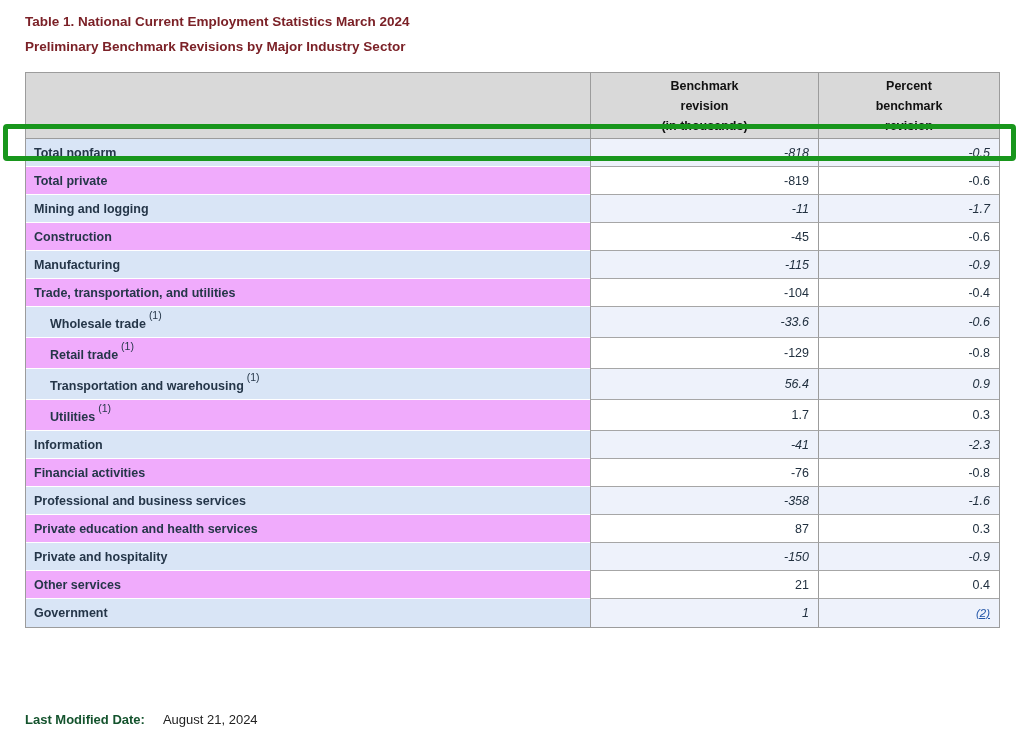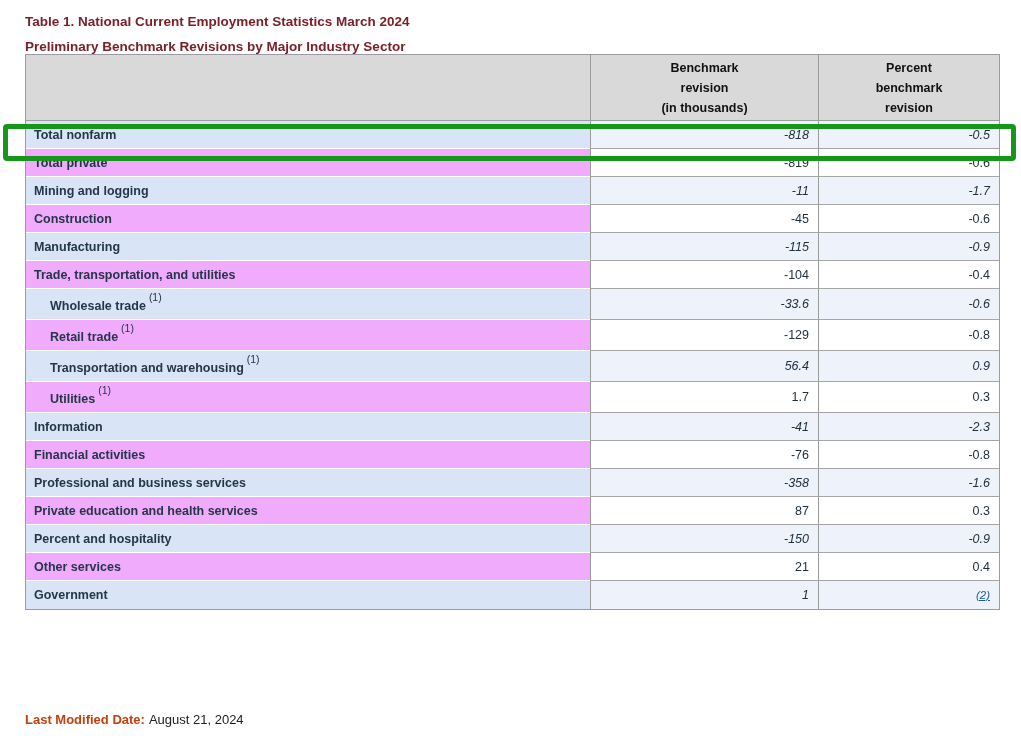--- a/index.html
+++ b/index.html
@@ -7,21 +7,21 @@
   body { font-family: "Liberation Sans", "DejaVu Sans", sans-serif; position: relative; }
 
   .page { position: absolute; inset: 0; }
 
   .title {
     position: absolute; left: 25px; top: 9px;
     color: #7b2127; font-weight: bold; font-size: 13.5px; line-height: 25px;
   }
 
   .tbl-wrap {
-    position: absolute; left: 25px; top: 54px; width: 975px;
+    position: absolute; left: 25px; top: 72px; width: 975px;
     border: 1px solid #9c9c9c; background: #fff;
   }
 
   table { border-collapse: separate; border-spacing: 0; table-layout: fixed; width: 100%; }
 
   col.c-label { width: 564px; }
   col.c-bench { width: 228px; }
   col.c-pct   { width: 181px; }
 
   thead th {
@@ -63,21 +63,21 @@
 
   .footnotes {
     border-top: 1px solid #9c9c9c; background: #ffffff;
     padding: 7px 10px 9px 10px; font-size: 12px; color: #333333; line-height: 21px;
   }
   .footnotes sup.fn { margin-left: 0; margin-right: 3px; top: -4px; }
 
   .lastmod {
     position: absolute; left: 25px; top: 712px; font-size: 13px; color: #222222;
   }
-  .lastmod .lbl { font-weight: bold; color: #c2410c; margin-right: 4px; }
+  .lastmod .lbl { font-weight: bold; color: #14532d; margin-right: 18px; }
 
   .highlight-box {
     position: absolute; left: 3px; top: 124px; width: 1013px; height: 37px;
     border: 5px solid #18961c; border-radius: 4px; pointer-events: none;
   }
 </style>
 </head>
 <body>
 
 <div class="page">
@@ -170,21 +170,21 @@
             <th class="rowlabel"><span>Professional and business services</span></th>
             <td>-358</td>
             <td>-1.6</td>
           </tr>
           <tr class="row-gray">
             <th class="rowlabel"><span>Private education and health services</span></th>
             <td>87</td>
             <td>0.3</td>
           </tr>
           <tr class="row-blue">
-            <th class="rowlabel"><span>Percent and hospitality</span></th>
+            <th class="rowlabel"><span>Private and hospitality</span></th>
             <td>-150</td>
             <td>-0.9</td>
           </tr>
           <tr class="row-gray">
             <th class="rowlabel"><span>Other services</span></th>
             <td>21</td>
             <td>0.4</td>
           </tr>
           <tr class="row-blue">
             <th class="rowlabel"><span>Government</span></th>

